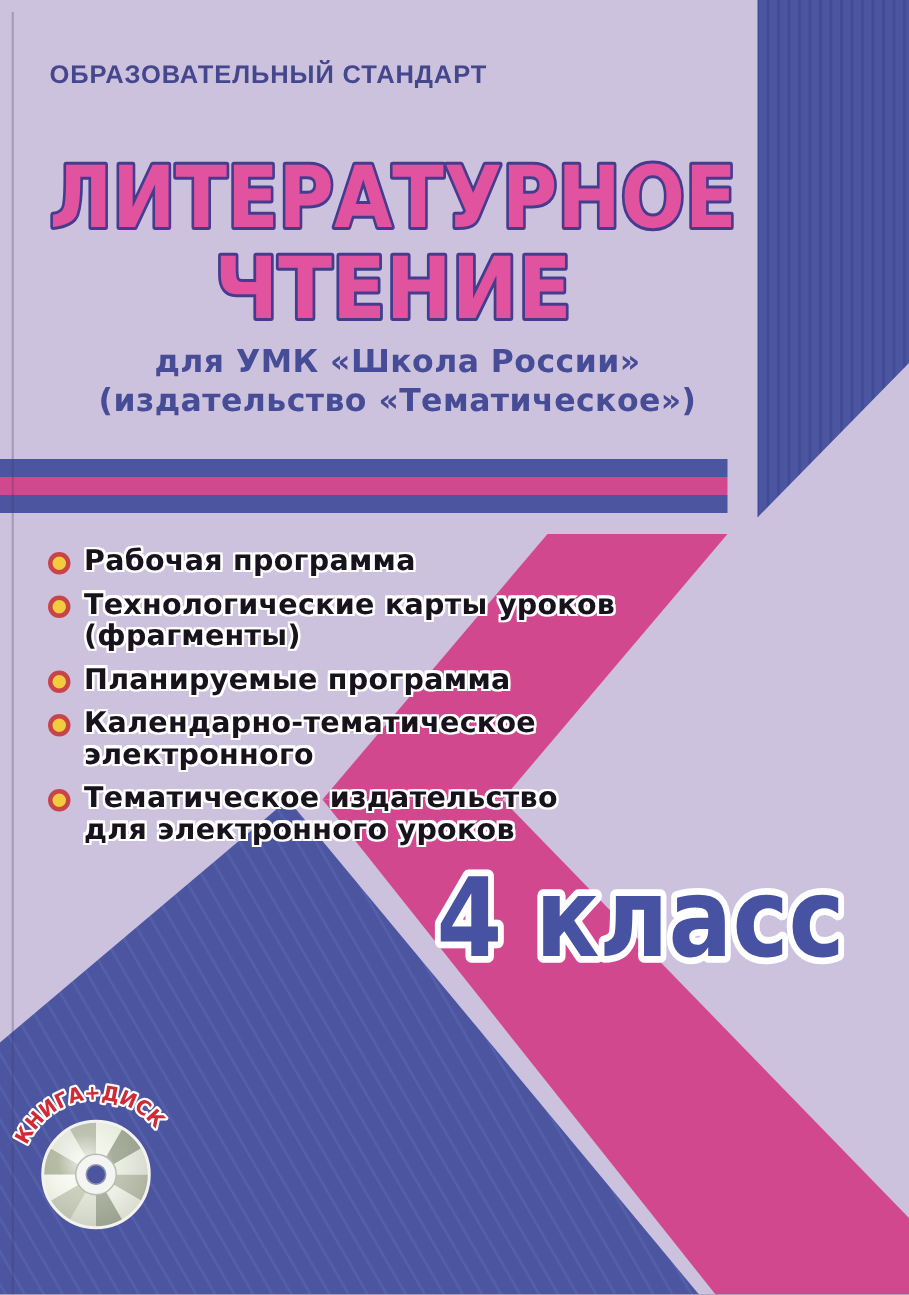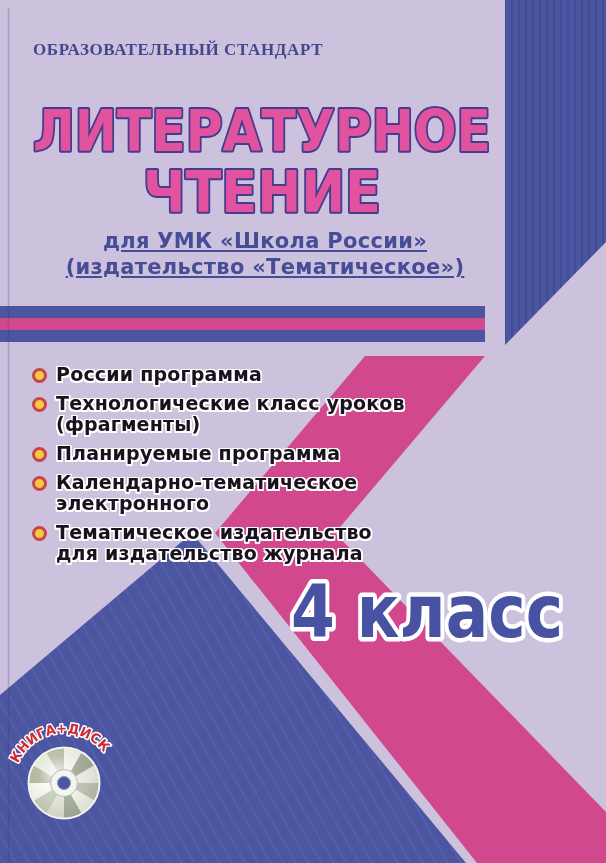--- a/index.html
+++ b/index.html
@@ -4,28 +4,28 @@
 <style>
   html,body{margin:0;padding:0;background:#9a93ad;}
   .cover{
     position:relative;width:606px;height:863px;margin:0 auto;
     background:#cdc2de;overflow:hidden;
     font-family:"DejaVu Sans","Liberation Sans",sans-serif;
   }
   .cover svg{position:absolute;left:0;top:0;}
   .std-header{
     position:absolute;left:33px;top:40px;
-    font-family:Liberation Serif, serif;
+    font-family:Liberation Sans, sans-serif;
     font-weight:bold;font-size:17px;letter-spacing:.6px;
     color:#45478d;
   }
   .subtitle{
     position:absolute;left:0;top:228px;width:530px;
     text-align:center;color:#474c97;font-weight:bold;
-    font-size:21px;line-height:26px;letter-spacing:.3px;text-decoration:underline;
+    font-size:21px;line-height:26px;letter-spacing:.3px;
   }
   .features{
     position:absolute;left:32px;top:364px;width:470px;
   }
   .feature{
     display:flex;align-items:flex-start;margin-bottom:8px;
   }
   .bullet{
     flex:0 0 auto;width:9px;height:9px;margin:4px 9px 0 0;
     background:#f2cc3c;border:3px solid #c8444b;border-radius:50%;
@@ -117,33 +117,33 @@
   <div class="std-header">ОБРАЗОВАТЕЛЬНЫЙ СТАНДАРТ</div>
 
   <div class="subtitle">
     <div>для УМК «Школа России»</div>
     <div>(издательство «Тематическое»)</div>
   </div>
 
   <div class="features">
     <div class="feature">
       <span class="bullet"></span>
-      <span class="txt">России программа</span>
+      <span class="txt">Рабочая программа</span>
     </div>
     <div class="feature">
       <span class="bullet"></span>
-      <span class="txt">Технологические класс уроков (фрагменты)</span>
+      <span class="txt">Технологические карты уроков (фрагменты)</span>
     </div>
     <div class="feature">
       <span class="bullet"></span>
       <span class="txt">Планируемые программа</span>
     </div>
     <div class="feature">
       <span class="bullet"></span>
       <span class="txt">Календарно-тематическое электронного</span>
     </div>
     <div class="feature">
       <span class="bullet"></span>
-      <span class="txt"><span>Тематическое издательство</span><span class="l2">для издательство журнала</span></span>
+      <span class="txt"><span>Тематическое издательство</span><span class="l2">для электронного уроков</span></span>
     </div>
   </div>
 
 </div>
 
 </body></html>

